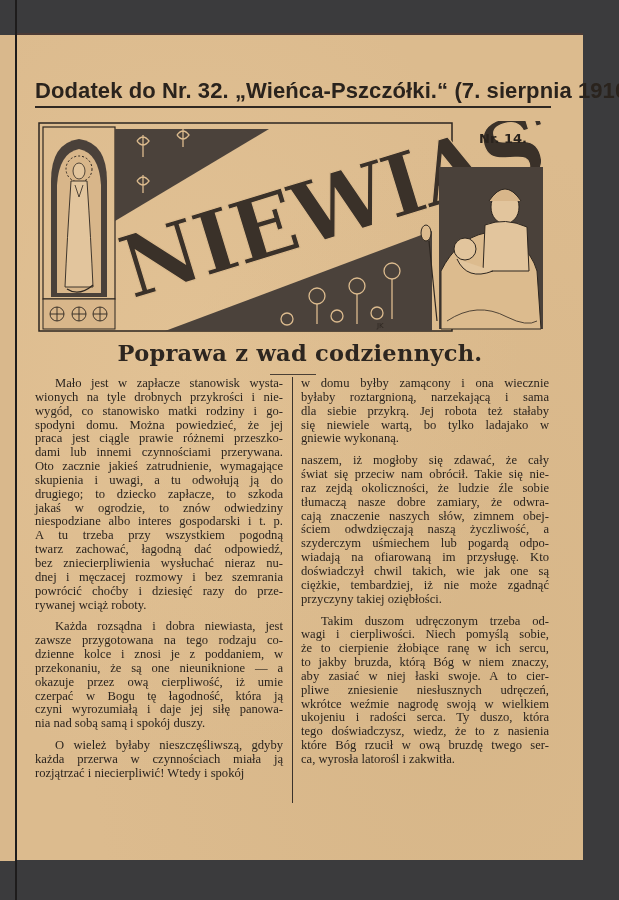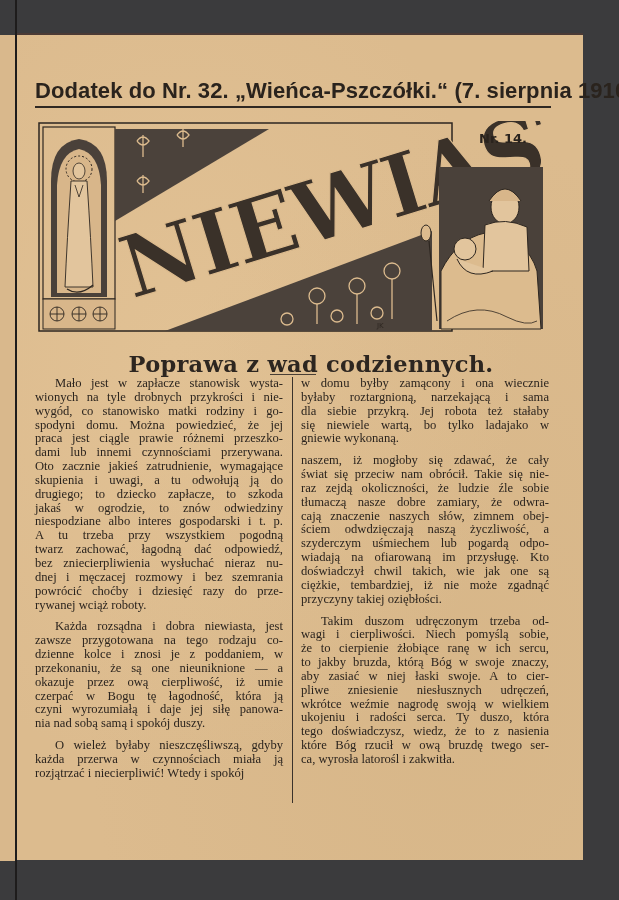--- a/index.html
+++ b/index.html
@@ -194,21 +194,21 @@
         </g>
 
         <path d="M392 120 L400 200" stroke="#2d2620" stroke-width="1.2"></path>
         <ellipse cx="389" cy="112" rx="5" ry="8" fill="#dcbb8e" stroke="#2d2620" stroke-width="1"></ellipse>
         <text x="340" y="207" font-family="DejaVu Sans, sans-serif" font-size="7" fill="#2d2620">JK</text>
       </svg>
     </div>
 
     <div class="issue-number">Nr. 14.</div>
 
-    <h1 class="article-title" style="margin:11px;">Poprawa z wad codziennych.</h1>
+    <h1 class="article-title" style="margin:0;">Poprawa z wad codziennych.</h1>
     <div class="title-rule"></div>
 
     <div class="columns">
       <div class="col col-left" id="col-left">
           <div class="para">
             <span class="line indent">Mało jest w zapłacze stanowisk wysta-</span>
             <span class="line">wionych na tyle drobnych przykrości i nie-</span>
             <span class="line">wygód, co stanowisko matki rodziny i go-</span>
             <span class="line">spodyni domu. Można powiedzieć, że jej</span>
             <span class="line">praca jest ciągle prawie różnemi przeszko-</span>
@@ -260,21 +260,21 @@
             <span class="line">szyderczym uśmiechem lub pogardą odpo-</span>
             <span class="line">wiadają na ofiarowaną im przysługę. Kto</span>
             <span class="line">doświadczył chwil takich, wie jak one są</span>
             <span class="line">ciężkie, tembardziej, iż nie może zgadnąć</span>
             <span class="line last">przyczyny takiej oziębłości.</span>
           </div>
           <div class="para">
             <span class="line indent">Takim duszom udręczonym trzeba od-</span>
             <span class="line">wagi i cierpliwości. Niech pomyślą sobie,</span>
             <span class="line">że to cierpienie żłobiące ranę w ich sercu,</span>
-            <span class="line">to jakby bruzda, którą Bóg w swoje znaczy,</span>
+            <span class="line">to jakby bruzda, którą Bóg w niem znaczy,</span>
             <span class="line">aby zasiać w niej łaski swoje. A to cier-</span>
             <span class="line">pliwe zniesienie niesłusznych udręczeń,</span>
             <span class="line">wkrótce weźmie nagrodę swoją w wielkiem</span>
             <span class="line">ukojeniu i radości serca. Ty duszo, która</span>
             <span class="line">tego doświadczysz, wiedz, że to z nasienia</span>
             <span class="line">które Bóg rzucił w ową bruzdę twego ser-</span>
             <span class="line last">ca, wyrosła latorośl i zakwitła.</span>
           </div>
         </div>
     </div>

